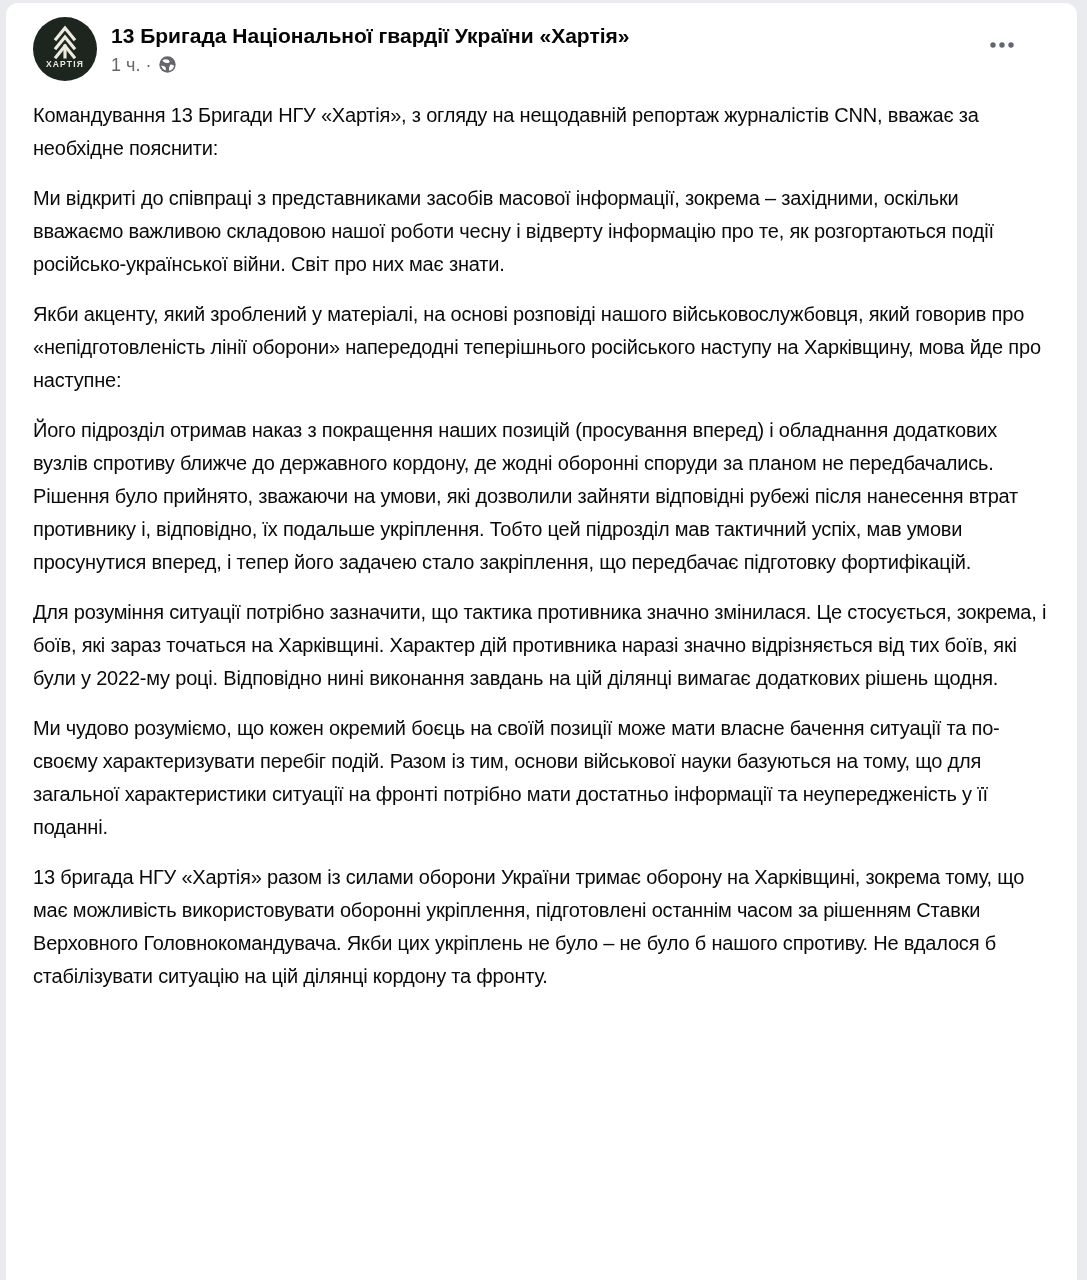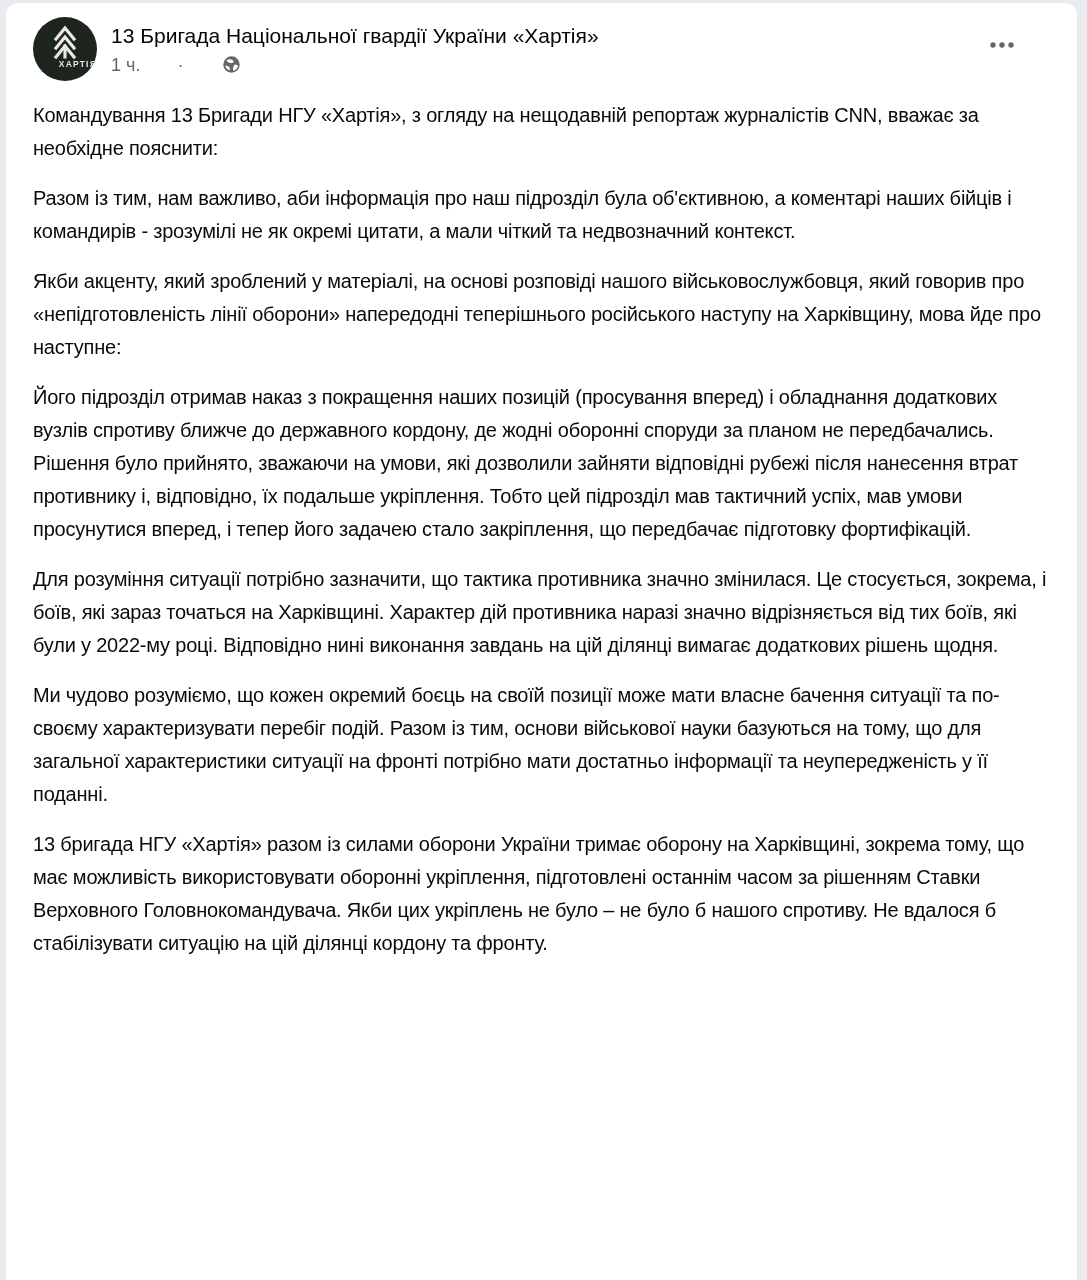--- a/index.html
+++ b/index.html
@@ -41,47 +41,46 @@
     position: relative;
     flex: 0 0 64px;
     cursor: pointer;
     overflow: hidden;
   }
   .avatar svg { position: absolute; left: 0; top: 0; }
   .avatar .avatar-label {
     position: absolute;
     left: 0; right: 0;
     bottom: 13px;
-    text-align: right;
+    text-align: center;
     color: #eceade;
     font-size: 8.5px;
     font-weight: bold;
     letter-spacing: 1.2px;
     line-height: 1;
   }
   .head-meta {
     margin-left: 14px;
     padding-top: 6px;
     min-width: 0;
   }
   .page-name {
     font-size: 21px;
-    font-weight: 400;
+    font-weight: 700;
     color: #050505;
     line-height: 1.25;
     cursor: pointer;
   }
   .sub-row {
     margin-top: 6px;
     display: flex;
     align-items: center;
     color: #65676b;
     font-size: 18px;
     line-height: 1;
-    gap: 32px;
   }
   .sub-row .timestamp { cursor: pointer; }
   .sub-row .dot-sep { margin: 0 5px; }
   .globe { display: inline-flex; margin-left: 2px; cursor: pointer; }
   .more-btn {
     position: absolute;
     top: 24px;
     right: 28px;
     width: 40px;
     height: 36px;
@@ -154,21 +153,21 @@
             <circle cx="17" cy="17" r="2.7"></circle>
             <circle cx="26" cy="17" r="2.7"></circle>
           </g>
         </svg>
       </button>
 
     </div>
 
     <div class="post-body">
         <p class="para">Командування 13 Бригади НГУ «Хартія», з огляду на нещодавній репортаж журналістів CNN, вважає за необхідне пояснити:</p>
-        <p class="para">Разом із тим, нам важливо, аби інформація про наш підрозділ була об'єктивною, а коментарі наших бійців і командирів - зрозумілі не як окремі цитати, а мали чіткий та недвозначний контекст.</p>
+        <p class="para">Ми відкриті до співпраці з представниками засобів масової інформації, зокрема – західними, оскільки вважаємо важливою складовою нашої роботи чесну і відверту інформацію про те, як розгортаються події російсько-української війни. Світ про них має знати.</p>
         <p class="para">Якби акценту, який зроблений у матеріалі, на основі розповіді нашого військовослужбовця, який говорив про «непідготовленість лінії оборони» напередодні теперішнього російського наступу на Харківщину, мова йде про наступне:</p>
         <p class="para">Його підрозділ отримав наказ з покращення наших позицій (просування вперед) і обладнання додаткових вузлів спротиву ближче до державного кордону, де жодні оборонні споруди за планом не передбачались. Рішення було прийнято, зважаючи на умови, які дозволили зайняти відповідні рубежі після нанесення втрат противнику і, відповідно, їх подальше укріплення. Тобто цей підрозділ мав тактичний успіх, мав умови просунутися вперед, і тепер його задачею стало закріплення, що передбачає підготовку фортифікацій.</p>
         <p class="para">Для розуміння ситуації потрібно зазначити, що тактика противника значно змінилася. Це стосується, зокрема, і боїв, які зараз точаться на Харківщині. Характер дій противника наразі значно відрізняється від тих боїв, які були у 2022-му році. Відповідно нині виконання завдань на цій ділянці вимагає додаткових рішень щодня.</p>
         <p class="para">Ми чудово розуміємо, що кожен окремий боєць на своїй позиції може мати власне бачення ситуації та по-своєму характеризувати перебіг подій. Разом із тим, основи військової науки базуються на тому, що для загальної характеристики ситуації на фронті потрібно мати достатньо інформації та неупередженість у її поданні.</p>
         <p class="para">13 бригада НГУ «Хартія» разом із силами оборони України тримає оборону на Харківщині, зокрема тому, що має можливість використовувати оборонні укріплення, підготовлені останнім часом за рішенням Ставки Верховного Головнокомандувача. Якби цих укріплень не було – не було б нашого спротиву. Не вдалося б стабілізувати ситуацію на цій ділянці кордону та фронту.</p>
       </div>
 
   </div>
 </div>
 

